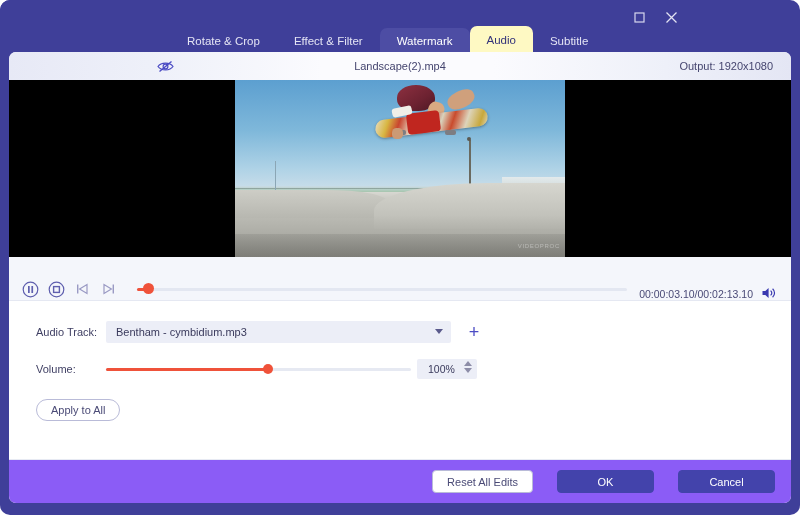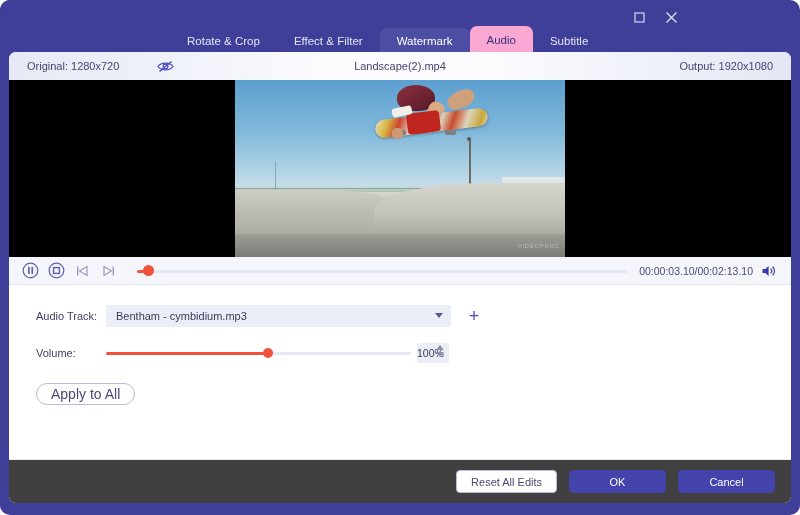--- a/index.html
+++ b/index.html
@@ -51,21 +51,21 @@
     padding: 0 17px;
     display: flex; align-items: center; justify-content: center;
     font-size: 11.5px;
     color: #e4e4f4;
     border-radius: 7px 7px 0 0;
     cursor: pointer;
     white-space: nowrap;
   }
   .tab.hover { background: #4d4da4; color: #ffffff; }
   .tab.active {
-    background: #f9a8d4;
+    background: #fef9c3;
     color: #33337a;
     height: 28px;
   }
 
   
   #panel {
     position: absolute; left: 9px; top: 52px;
     width: 782px; height: 451px;
     background: #ffffff;
     border-radius: 7px;
@@ -241,24 +241,24 @@
   .watermark {
     position: absolute; right: 5px; bottom: 8px;
     font-size: 6px; letter-spacing: .7px;
     color: rgba(255,255,255,.38);
     font-family: "Liberation Sans", sans-serif;
   }
 
   
   #transport {
     position: relative;
-    height: 28px;
+    height: 44px;
     background: #f4f6fb;
     border-bottom: 1px solid #e5e8f2;
-    display: flex; align-items: center;
+    display: flex; align-items: flex-end;
   }
   .tbtn {
     width: 22px; height: 22px;
     margin-left: 4px;
     display: flex; align-items: center; justify-content: center;
     cursor: pointer;
   }
   .tbtn:first-of-type { margin-left: 10px; }
   #seek-wrap {
     position: relative;
@@ -348,25 +348,25 @@
   }
   .s-knob {
     position: absolute; top: 5px;
     width: 10px; height: 10px; border-radius: 50%;
     background: #ef523a;
     margin-left: -5px;
   }
   .spin {
     position: relative;
     margin-left: 6px;
-    width: 32px; height: 20px;
+    width: 60px; height: 20px;
     background: #eceef7;
     border-radius: 2px;
     display: flex; align-items: center;
-    padding-left: 0;
+    padding-left: 11px;
     font-size: 10.5px; color: #3a3a5c;
   }
   .spin-arrows {
     position: absolute; right: 5px; top: 2px;
     display: flex; flex-direction: column; gap: 2px;
     cursor: pointer;
   }
   .sp-up, .sp-dn { width: 0; height: 0; border-left: 4px solid transparent; border-right: 4px solid transparent; }
   .sp-up { border-bottom: 5px solid #8d8da8; }
   .sp-dn { border-top: 5px solid #8d8da8; }
@@ -378,32 +378,32 @@
     padding-left: 27px;
     margin-top: 16px;
   }
   .obtn {
     min-width: 80px; height: 22px;
     padding: 0 14px;
     display: flex; align-items: center; justify-content: center;
     border: 1px solid #b9bbd8;
     border-radius: 11px;
     background: #ffffff;
-    font-size: 14px; color: #4a4a76;
+    font-size: 11px; color: #4a4a76;
     cursor: pointer;
   }
 
   
   #footer {
     position: absolute; left: 0; bottom: 0;
     width: 782px; height: 44px;
-    background: #404040;
+    background: #8b5cf6;
     border-top: 1px solid #e7eaf3;
     display: flex; align-items: center; justify-content: flex-end;
-    padding-right: 16px; gap: 12px;
+    padding-right: 16px; gap: 24px;
   }
   .fbtn {
     height: 23px; min-width: 88px;
     padding: 0 14px;
     display: flex; align-items: center; justify-content: center;
     border-radius: 4px;
     font-size: 11px;
     cursor: pointer;
   }
   .fbtn.ghost {
@@ -442,21 +442,20 @@
       <div class="tab">Effect &amp; Filter</div>
       <div class="tab hover">Watermark</div>
       <div class="tab active">Audio</div>
       <div class="tab">Subtitle</div>
     </div>
   </div>
 
   <div id="panel">
 
     <div id="infostrip">
-      <div id="orig-res">Original: 1280x720</div>
       <div id="eye-toggle">
         <svg width="17" height="13" viewBox="0 0 17 13">
           <path d="M1 6.5 C4 2, 13 2, 16 6.5 C13 11, 4 11, 1 6.5 Z" fill="none" stroke="#4b4bc4" stroke-width="1.2"></path>
           <circle cx="8.5" cy="6.5" r="2.4" fill="none" stroke="#4b4bc4" stroke-width="1.2"></circle>
           <path d="M2.5 11.5 L14.5 1.5" stroke="#4b4bc4" stroke-width="1.3"></path>
         </svg>
       </div>
       <div id="file-name">Landscape(2).mp4</div>
       <div id="out-res">Output: 1920x1080</div>
     </div>

